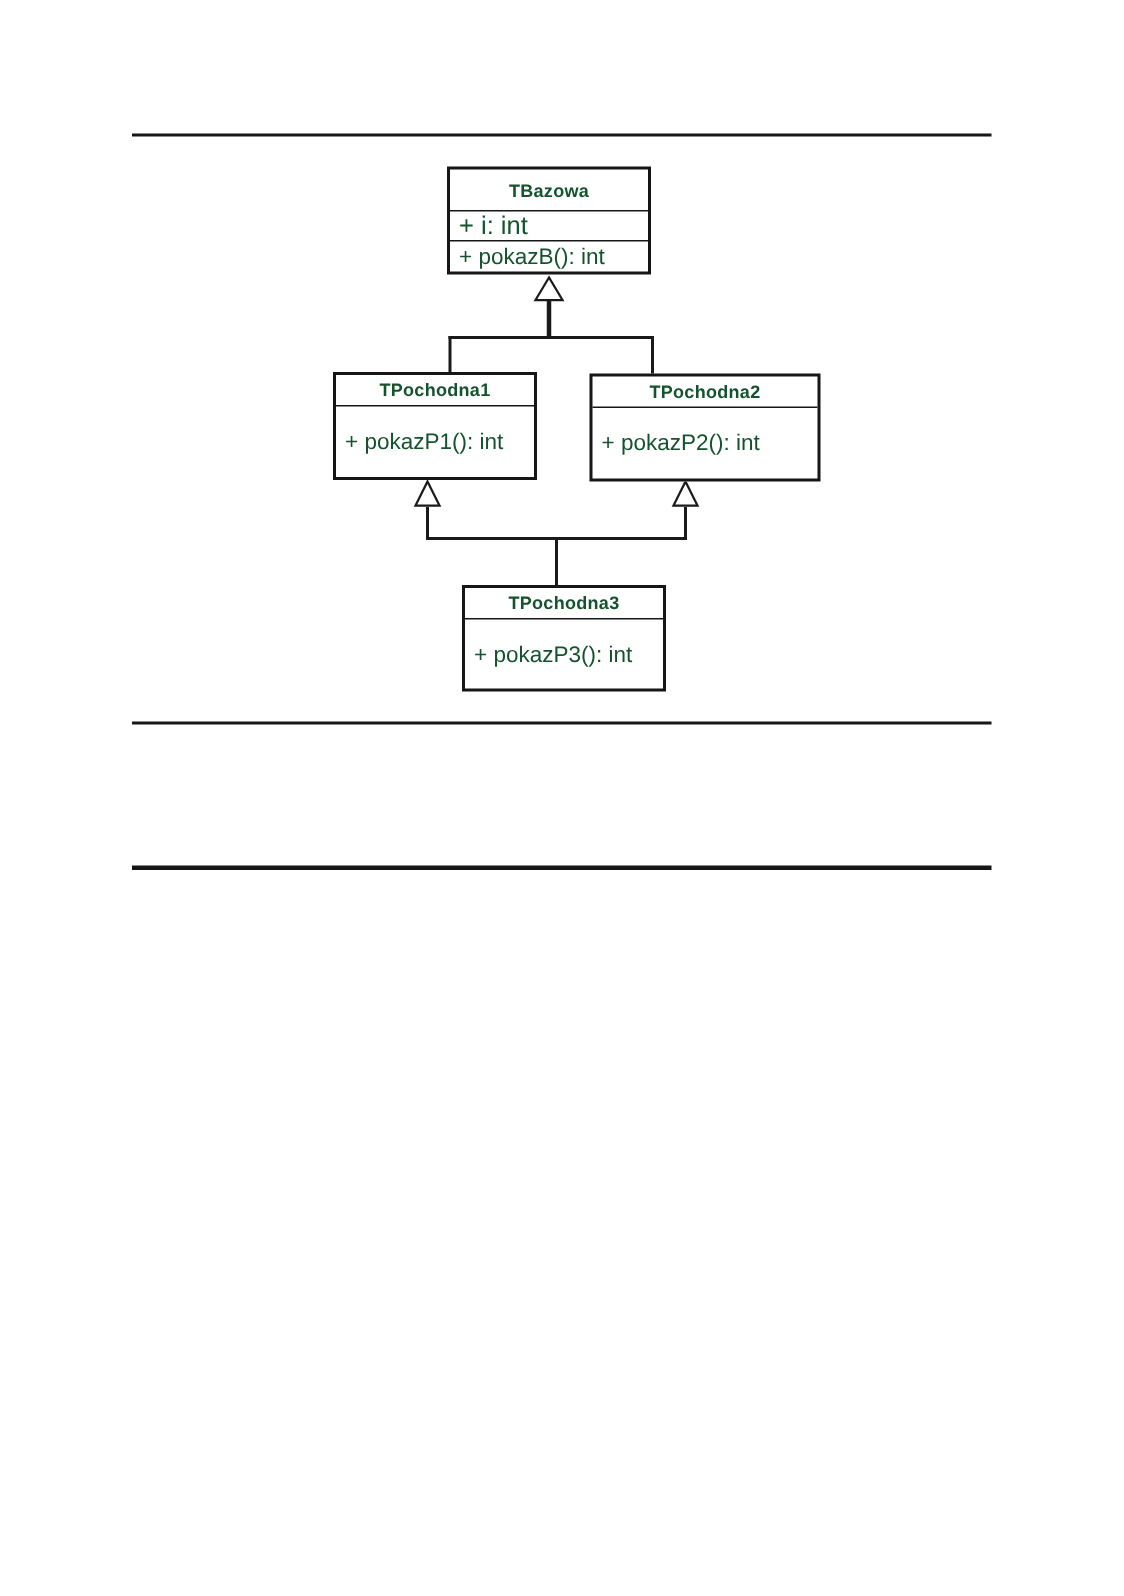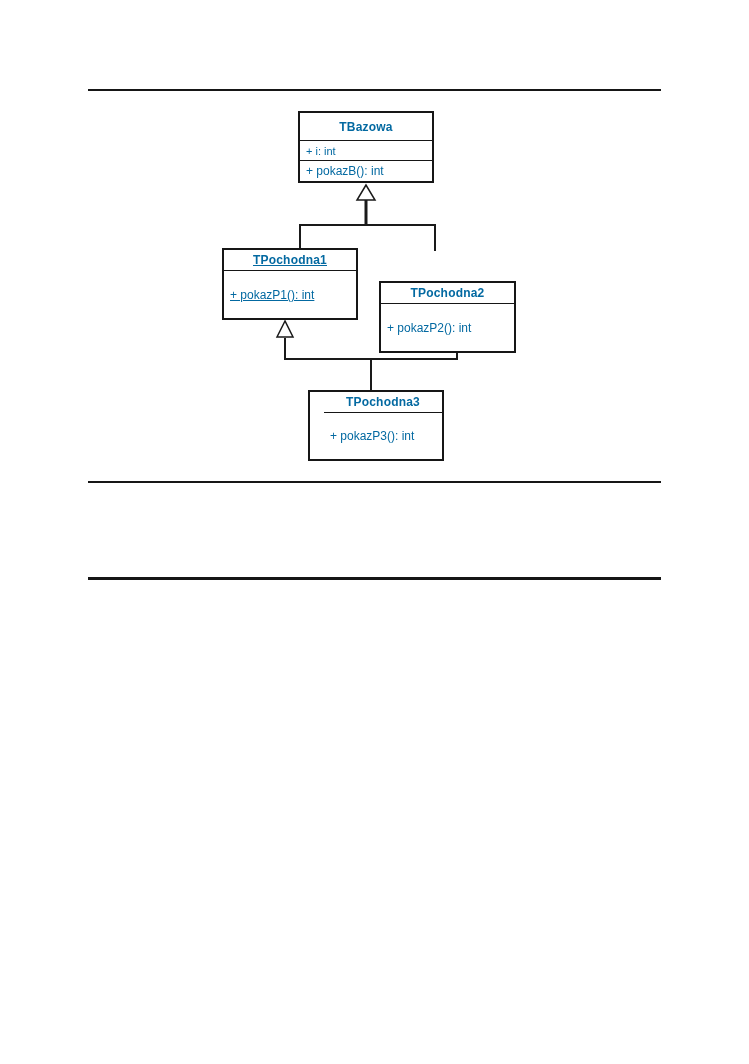--- a/index.html
+++ b/index.html
@@ -28,59 +28,59 @@
     left: 0; top: 0;
     width: 749px; height: 1064px;
     pointer-events: none;
   }
 
   .uml-class {
     position: absolute;
     box-sizing: border-box;
     border: 2px solid #161616;
     background: #ffffff;
-    color: #0369a1;
+    color: #14532d;
     display: flex;
     flex-direction: column;
   }
   .uml-title {
     box-sizing: border-box;
     border-bottom: 1px solid #161616;
     display: flex;
     align-items: center;
     justify-content: center;
     font-size: 12px;
     font-weight: bold;
     letter-spacing: 0.2px;
   }
   .uml-attrs {
     box-sizing: border-box;
     border-bottom: 1px solid #161616;
     display: flex;
     align-items: center;
     padding-left: 6px;
-    font-size: 11px;
+    font-size: 17px;
   }
   .uml-methods {
     box-sizing: border-box;
     flex: 1;
     display: flex;
     align-items: center;
     padding-left: 6px;
-    font-size: 12px;
+    font-size: 15px;
   }
 
   
   .box-tbazowa    { left: 298px; top: 111px; width: 136px; height: 72px; }
   .box-tbazowa    .uml-title { height: 28px; }
   .box-tbazowa    .uml-attrs { height: 20px; }
 
-  .box-tpochodna1 { left: 222px; top: 248px; width: 136px; height: 72px; text-decoration: underline; }
-  .box-tpochodna2 { left: 379px; top: 249px; width: 137px; height: 72px; margin-top: 32px; }
-  .box-tpochodna3 { left: 308px; top: 390px; width: 136px; height: 71px; padding-left: 14px; }
+  .box-tpochodna1 { left: 222px; top: 248px; width: 136px; height: 72px; }
+  .box-tpochodna2 { left: 393px; top: 249px; width: 154px; height: 72px; }
+  .box-tpochodna3 { left: 308px; top: 390px; width: 136px; height: 71px; }
 
   .box-tpochodna1 .uml-title,
   .box-tpochodna2 .uml-title,
   .box-tpochodna3 .uml-title { height: 21px; }
   .box-tpochodna1 .uml-attrs,
   .box-tpochodna2 .uml-attrs,
   .box-tpochodna3 .uml-attrs { height: 28px; }
 </style>
 </head>
 <body>

